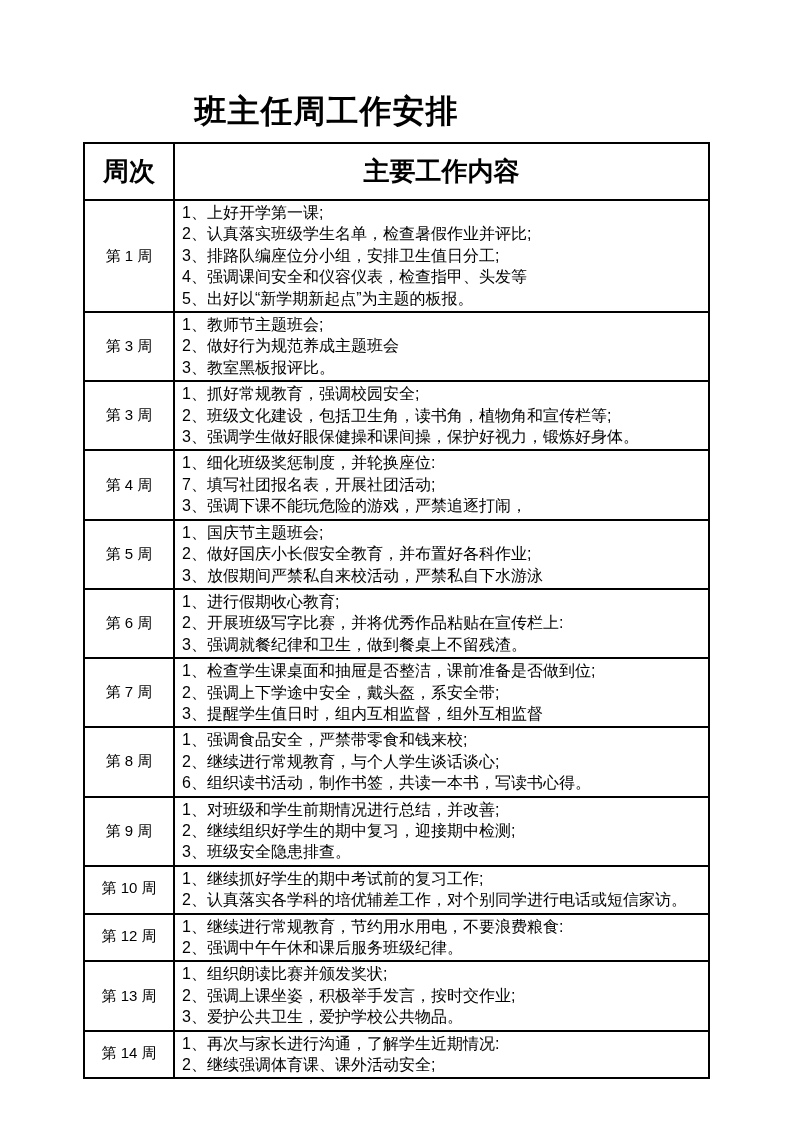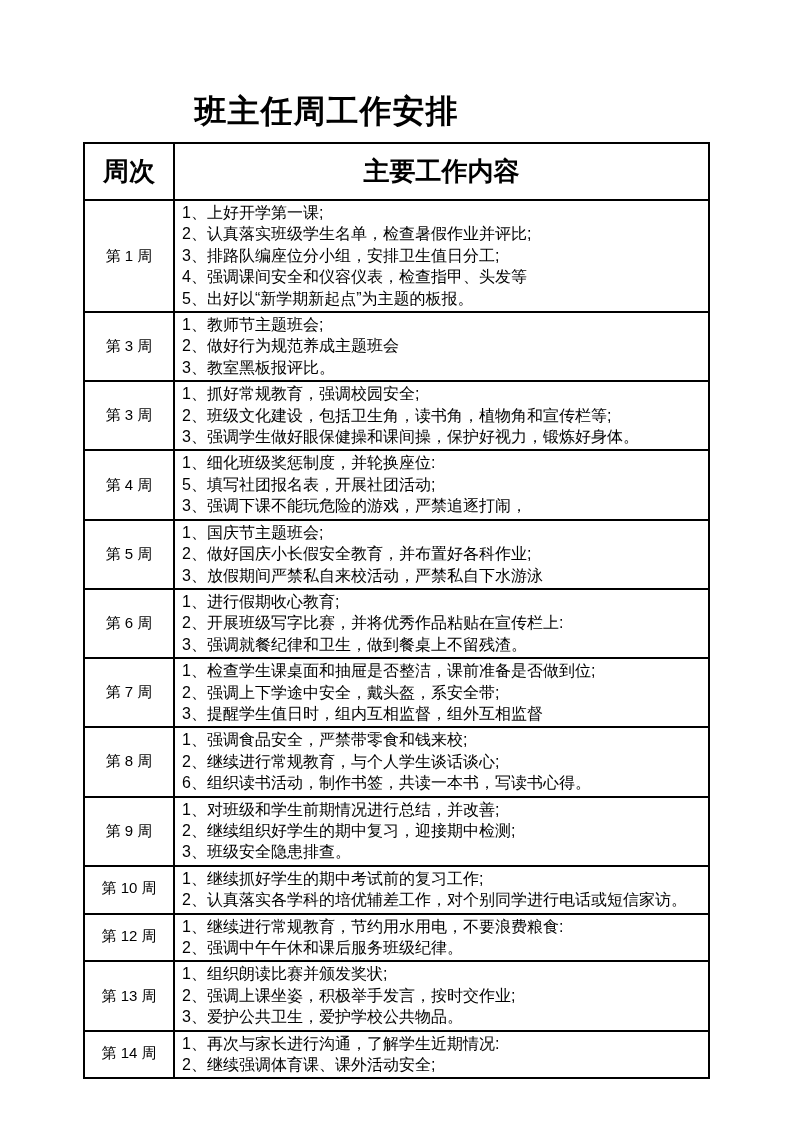--- a/index.html
+++ b/index.html
@@ -102,21 +102,21 @@
           <td class="items-cell">
             <div class="work-item">1、抓好常规教育，强调校园安全;</div>
             <div class="work-item">2、班级文化建设，包括卫生角，读书角，植物角和宣传栏等;</div>
             <div class="work-item">3、强调学生做好眼保健操和课间操，保护好视力，锻炼好身体。</div>
           </td>
         </tr>
         <tr>
           <td class="week-cell">第 4 周</td>
           <td class="items-cell">
             <div class="work-item">1、细化班级奖惩制度，并轮换座位:</div>
-            <div class="work-item">5、填写社团报名表，开展社团活动;</div>
+            <div class="work-item">7、填写社团报名表，开展社团活动;</div>
             <div class="work-item">3、强调下课不能玩危险的游戏，严禁追逐打闹，</div>
           </td>
         </tr>
         <tr>
           <td class="week-cell">第 5 周</td>
           <td class="items-cell">
             <div class="work-item">1、国庆节主题班会;</div>
             <div class="work-item">2、做好国庆小长假安全教育，并布置好各科作业;</div>
             <div class="work-item">3、放假期间严禁私自来校活动，严禁私自下水游泳</div>
           </td>

